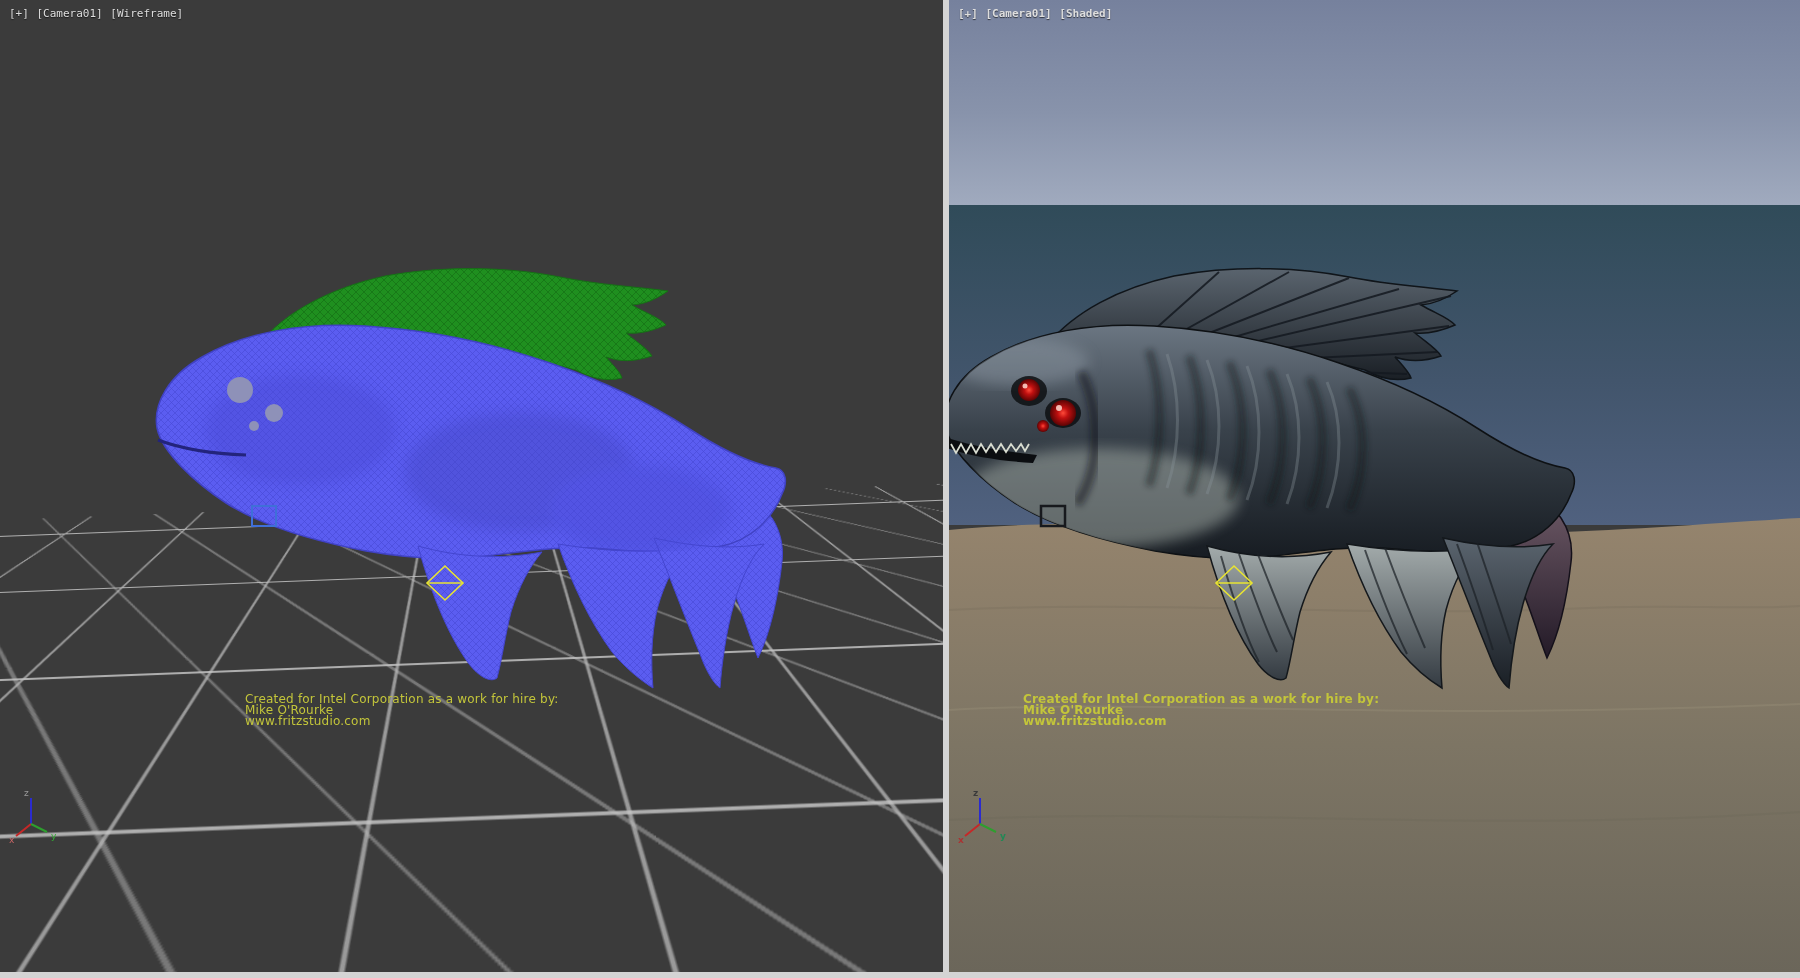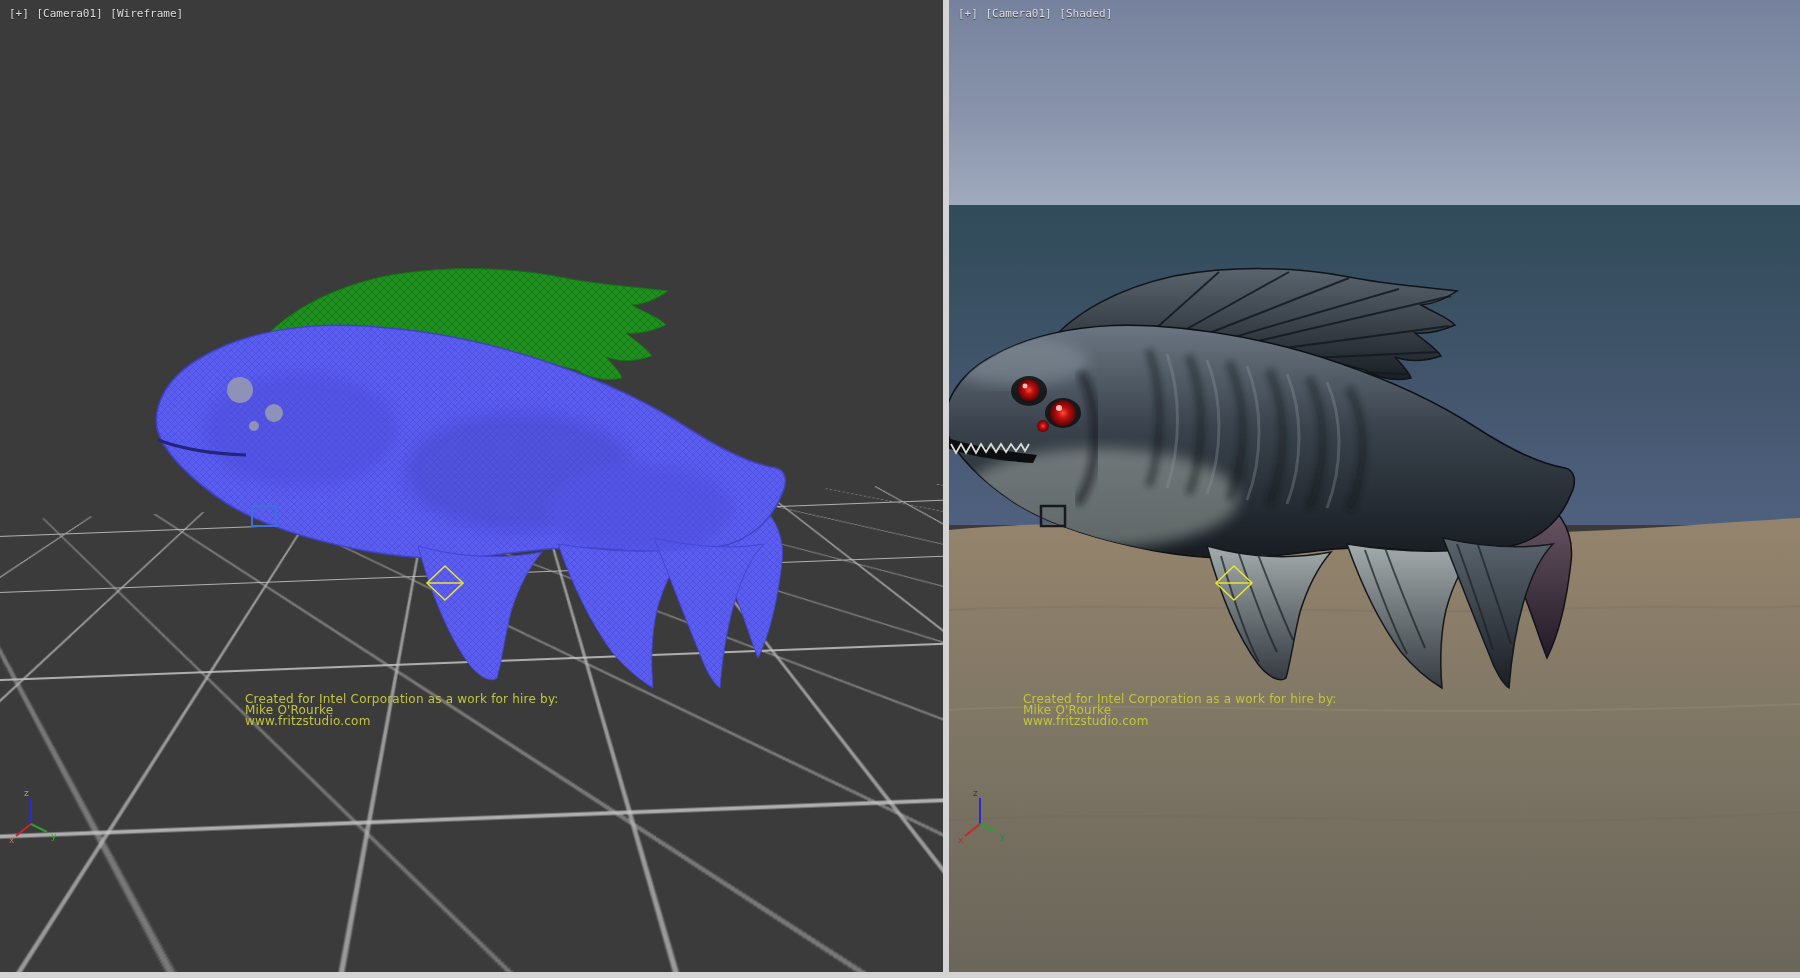--- a/index.html
+++ b/index.html
@@ -1,20 +1,20 @@
 <!DOCTYPE html>
 <html><head>
 <meta charset="utf-8">
 <style>
   html,body{margin:0;padding:0;background:#1e1e1e;}
   .stage{position:relative;width:1800px;height:978px;background:#d4d4d4;overflow:hidden;
          font-family:"DejaVu Sans",sans-serif;}
   .viewport{position:absolute;top:0;height:972px;overflow:hidden;background:#3b3b3b;}
   .vp-left{left:0;width:943px;}
-  .vp-right{left:949px;width:851px;}
+  .vp-right{left:949px;width:851px;font-weight:bold;}
   .vp-label{position:absolute;top:7px;left:9px;z-index:40;
             font-family:"DejaVu Sans Mono",monospace;font-size:11px;color:#dedede;
             text-shadow:0 1px 1px rgba(0,0,0,.6);white-space:nowrap;cursor:default;}
   .vp-label span{margin-right:1px;}
   
   .wire-ground-wrap{position:absolute;top:498px;left:-40px;right:-40px;height:520px;overflow:hidden;
                     transform:rotate(-2.2deg);z-index:1;}
   .wire-ground{position:absolute;top:4px;left:-420px;width:1900px;height:1500px;
                transform-origin:50% 0;
                transform:perspective(620px) rotateX(69deg);

